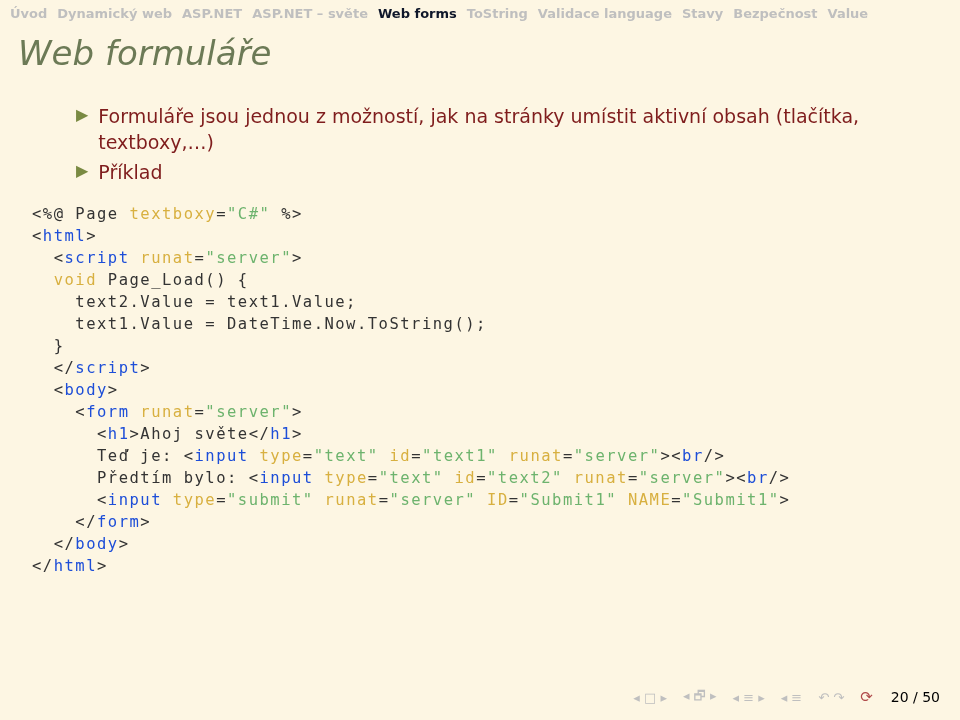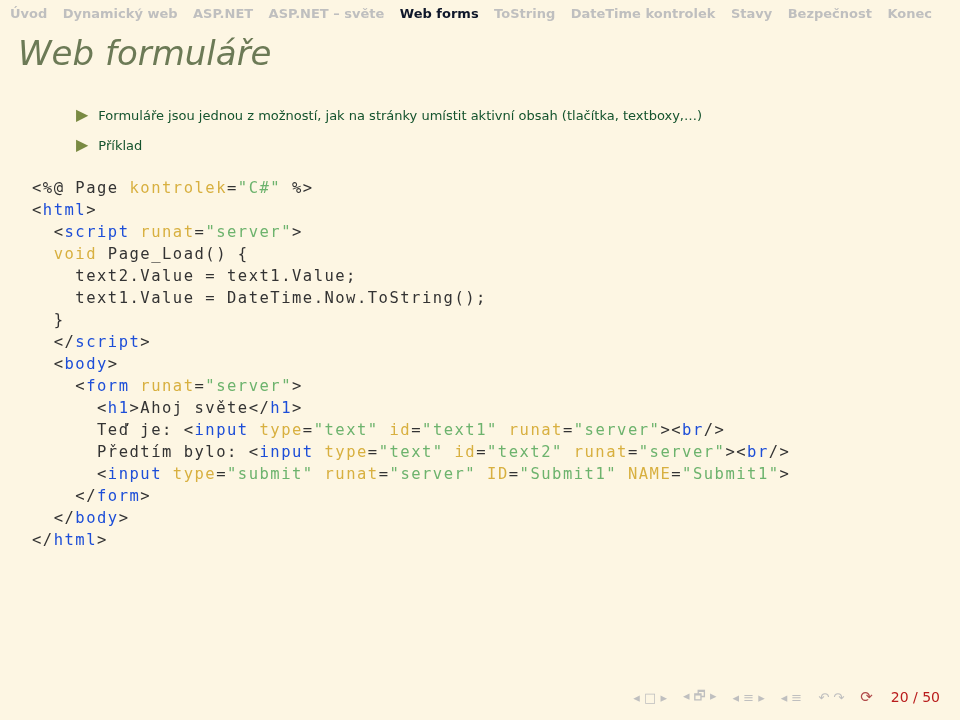--- a/index.html
+++ b/index.html
@@ -10,21 +10,20 @@
     font-family: "DejaVu Sans", "Helvetica Neue", Arial, sans-serif;
     position: relative;
     overflow: hidden;
   }
   .nav {
     display: flex;
     gap: 10px;
     padding: 6px 28px 4px 10px;
     font-size: 13px;
     white-space: nowrap;
-    justify-content: space-between;
   }
   .nav span { color: #bfbfbf; font-weight: 600; }
   .nav .active { color: #0f172a; }
   .title {
     font-size: 34px;
     color: #6c7a56;
     padding: 8px 18px 30px 18px;
     font-weight: 400;
     font-style: italic;
   }
@@ -38,22 +37,22 @@
     margin-bottom: 4px;
   }
   .bullet-mark {
     color: #7a8a42;
     font-size: 16px;
     line-height: 24px;
     margin-right: 10px;
     flex-shrink: 0;
   }
   .bullet-text {
-    font-size: 13px;
-    color: #14532d;
+    font-size: 19px;
+    color: #7f1d1d;
     line-height: 26px;
   }
   .code {
     font-family: "DejaVu Sans Mono", Menlo, Consolas, monospace;
     font-size: 15.5px;
     line-height: 22px;
     margin-left: -44px;
     white-space: pre;
     color: #333;
     letter-spacing: 1.5px;
@@ -72,54 +71,54 @@
     gap: 18px;
   }
   .controls {
     display: flex;
     gap: 16px;
     align-items: center;
     color: #bfbfbf;
     font-size: 13px;
   }
   .controls .grp { display:flex; gap:3px; align-items:center;}
-  .page-num { color: #b91c1c; font-size: 14px; }
+  .page-num { color: #000000; font-size: 14px; }
   .refresh { color: #b04a4a; font-size: 15px; }
 </style>
 </head>
 <body>
 
 <div class="nav">
   <span>Úvod</span>
   <span>Dynamický web</span>
   <span>ASP.NET</span>
   <span>ASP.NET – světe</span>
   <span class="active">Web forms</span>
   <span>ToString</span>
-  <span>DateTime kontrolek</span>
+  <span>Validace language</span>
   <span>Stavy</span>
   <span>Bezpečnost</span>
-  <span>Konec</span>
+  <span>Value</span>
 </div>
 
 <div class="title">Web formuláře</div>
 
 <div class="content">
   <div class="bullets">
     <div class="bullet-row">
       <span class="bullet-mark">▶</span>
       <span class="bullet-text">Formuláře jsou jednou z možností, jak na stránky umístit aktivní obsah (tlačítka, textboxy,…)</span>
     </div>
     <div class="bullet-row">
       <span class="bullet-mark">▶</span>
       <span class="bullet-text">Příklad</span>
     </div>
   </div>
 
-  <div class="code"><span>&lt;%@ Page </span><span class="kw">kontrolek</span><span>=</span><span class="str">"C#"</span><span> %&gt;</span>
+  <div class="code"><span>&lt;%@ Page </span><span class="kw">textboxy</span><span>=</span><span class="str">"C#"</span><span> %&gt;</span>
 <span>&lt;</span><span class="tag">html</span><span>&gt;</span>
 <span>  </span><span>&lt;</span><span class="tag">script</span><span> </span><span class="kw">runat</span><span>=</span><span class="str">"server"</span><span>&gt;</span>
 <span>  </span><span class="kw">void</span><span> Page_Load() {</span>
 <span>    </span><span>text2.Value = text1.Value;</span>
 <span>    </span><span>text1.Value = DateTime.Now.ToString();</span>
 <span>  </span><span>}</span>
 <span>  </span><span>&lt;/</span><span class="tag">script</span><span>&gt;</span>
 <span>  </span><span>&lt;</span><span class="tag">body</span><span>&gt;</span>
 <span>    </span><span>&lt;</span><span class="tag">form</span><span> </span><span class="kw">runat</span><span>=</span><span class="str">"server"</span><span>&gt;</span>
 <span>      </span><span>&lt;</span><span class="tag">h1</span><span>&gt;Ahoj světe&lt;/</span><span class="tag">h1</span><span>&gt;</span>

